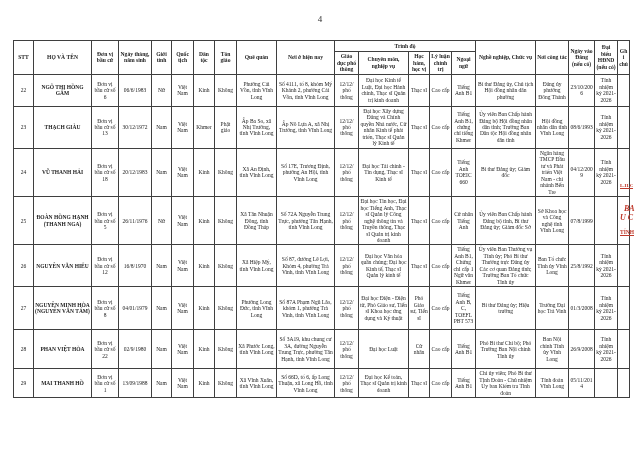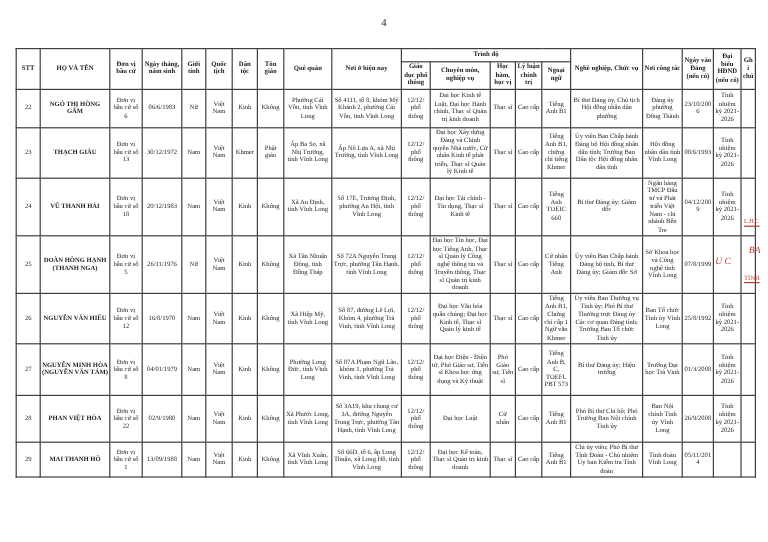--- a/index.html
+++ b/index.html
@@ -36,26 +36,26 @@
   tbody tr:nth-child(6) { height: 43px; }
   tbody tr:nth-child(7) { height: 39px; }
   tbody tr:nth-child(8) { height: 28px; }
   td.name-cell {
     text-align: left; font-weight: bold; font-size: 6px;
     padding-left: 3px;
   }
   .stamp-fragment {
     position: absolute;
     color: #c0392b;
-    font-weight: normal;
+    font-weight: bold;
     white-space: nowrap;
   }
   .stamp-f0 { left: 620px; top: 183px; font-size: 5px; border-bottom: 1px solid #c0392b; }
   .stamp-f1 { left: 624px; top: 204px; font-size: 8px; font-style: italic; }
-  .stamp-f2 { left: 596px; top: 213px; font-size: 8px; font-style: italic; }
+  .stamp-f2 { left: 620px; top: 213px; font-size: 8px; font-style: italic; }
   .stamp-f3 { left: 620px; top: 229px; font-size: 5.5px; border-bottom: 1px solid #c0392b; }
 </style>
 </head>
 <body>
 
 <div class="page-number">4</div>
 
 <table class="roster">
   <colgroup>
     <col style="width:20px">

